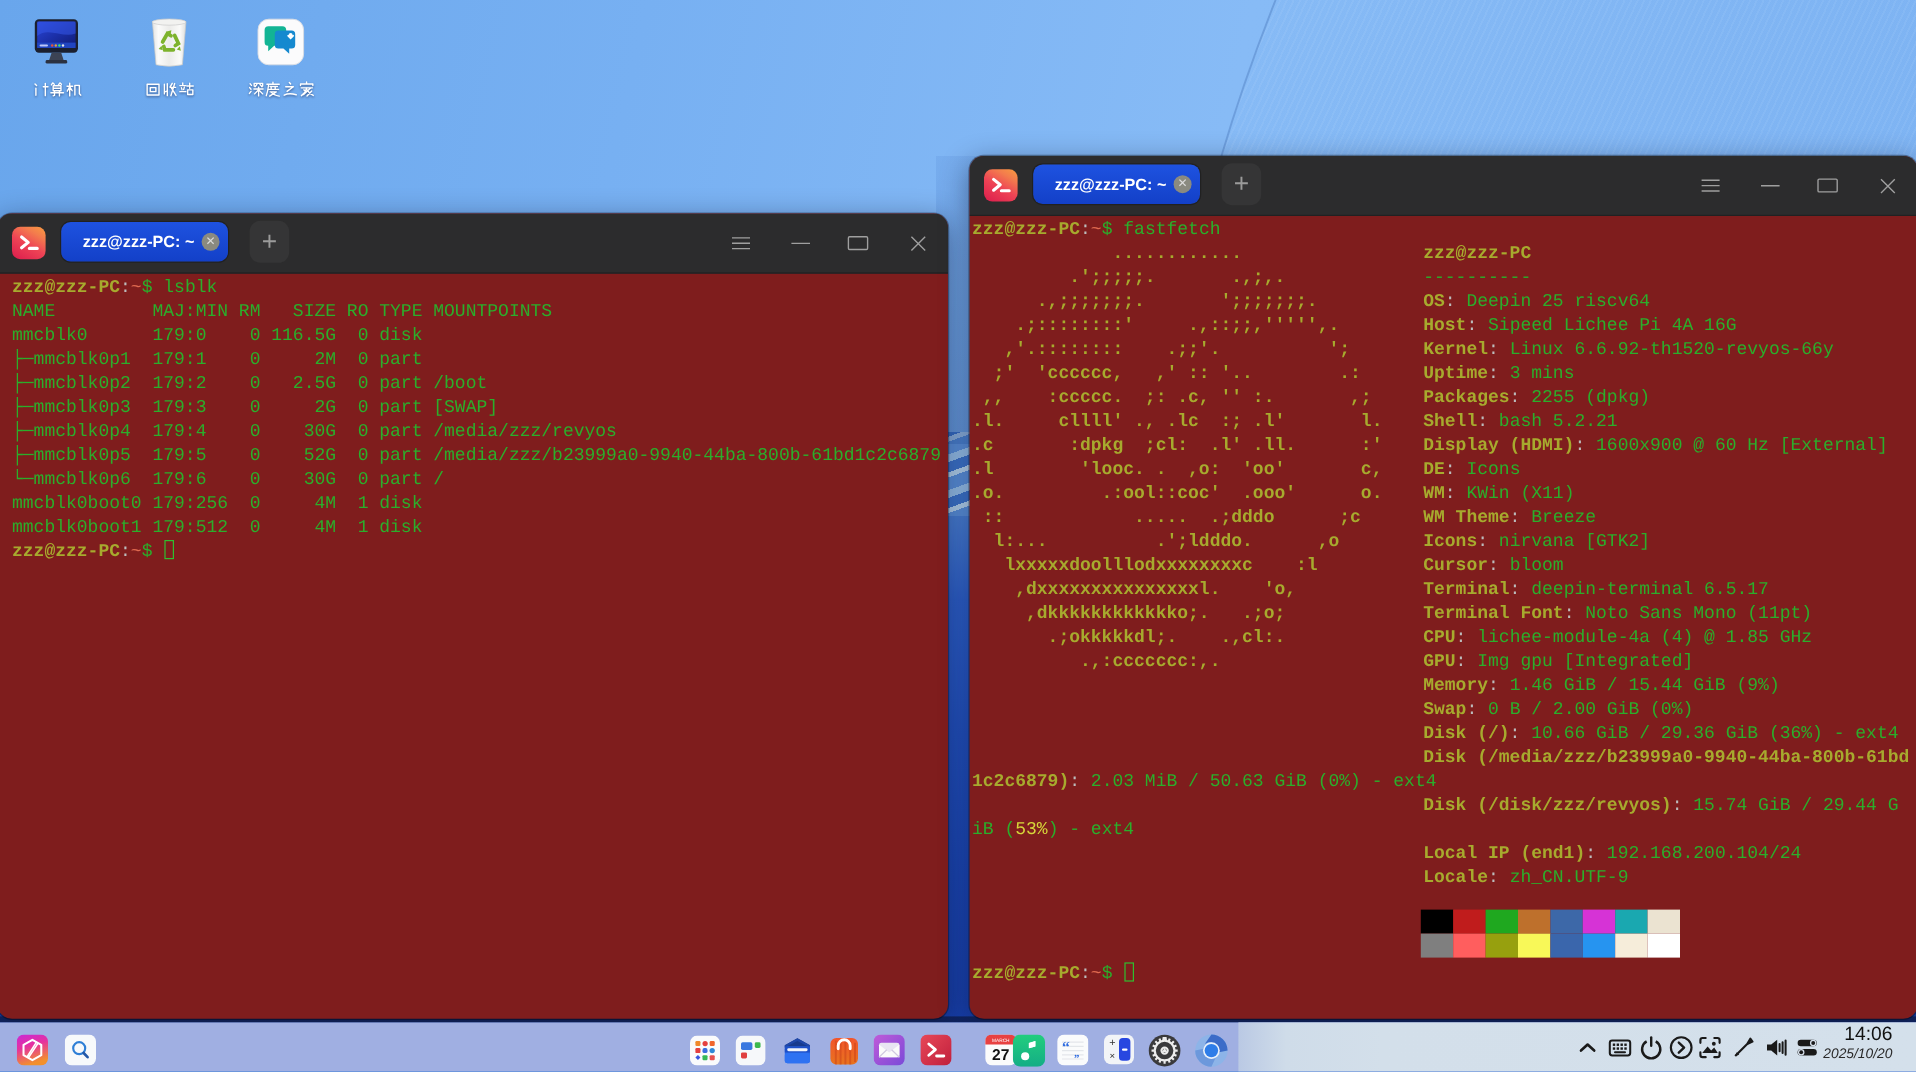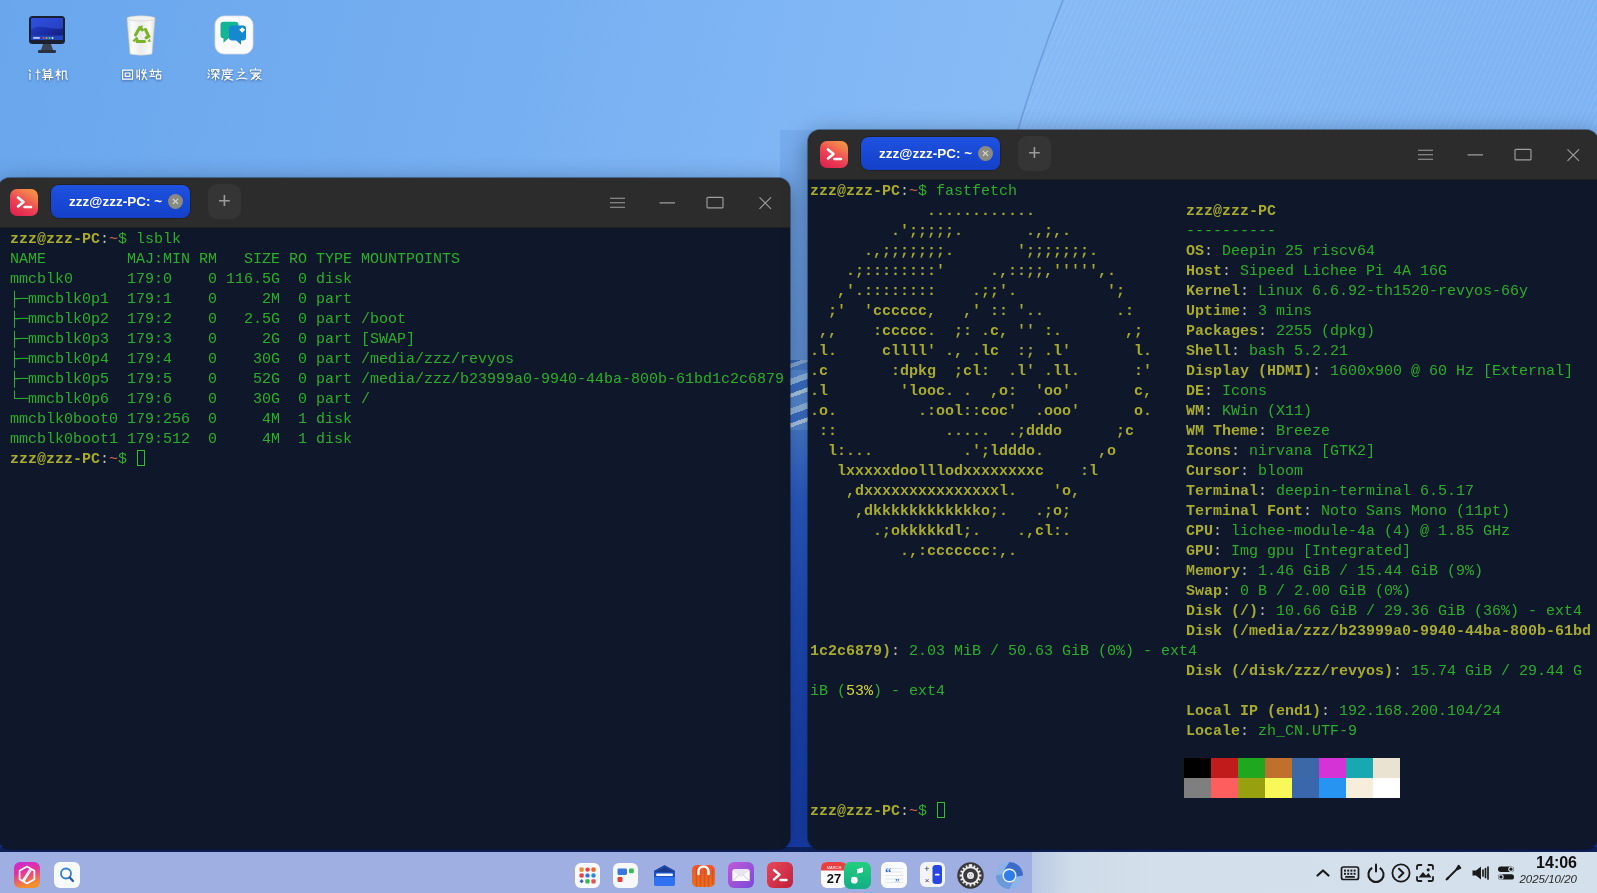--- a/index.html
+++ b/index.html
@@ -6,42 +6,42 @@
 
 .wp{position:absolute;inset:0;background:linear-gradient(103deg,#69a6ec 0%,#77b0f2 30%,#87bbf6 58%,#81b6f4 78%,#7db3f3 100%);}
 .wp-stripes{position:absolute;left:1000px;top:0;width:597px;height:260px;background:repeating-linear-gradient(115deg,rgba(255,255,255,0.10) 0 1.5px,rgba(110,160,220,0.05) 1.5px 5px);opacity:.5;clip-path:polygon(63px 0,597px 0,597px 260px,5px 260px,18px 130px,40px 62px);}
 .wp-deep{position:absolute;left:0px;top:425px;width:1597px;height:468px;background:linear-gradient(to bottom,#4d86dd 0%,#2e63d2 16%,#2253c5 40%,#1b48ba 65%,#173fae 100%);}
 .wp-bandlight{position:absolute;left:760px;top:360px;width:90px;height:70px;background:repeating-linear-gradient(160deg,#9dc9f4 0 6px,#3f79d4 6px 14px,#bcdcf8 14px 18px,#5e97e4 18px 28px);}
 
 .dicon{position:absolute;width:90px;text-align:center;}
 .dicon .ic{width:42px;height:42px;margin:0 auto;}
 .dlabel{margin-top:11px;height:18px;}
 
-.win{position:absolute;border-radius:12px;background:#0f172a;box-shadow:0 6px 24px rgba(10,15,40,.45),0 0 0 1px rgba(0,0,0,.35);overflow:hidden;}
+.win{position:absolute;border-radius:12px;background:#7f1d1d;box-shadow:0 6px 24px rgba(10,15,40,.45),0 0 0 1px rgba(0,0,0,.35);overflow:hidden;}
 .tbar{position:absolute;left:0;top:0;right:0;height:49px;background:#2c2c2d;border-bottom:1px solid #212122;}
 .appico{position:absolute;left:12px;top:11px;width:28px;height:27px;border-radius:7px;background:linear-gradient(210deg,#f89c40 0%,#f37b4d 25%,#ee4355 55%,#db1c4d 100%);}
 .appico svg{position:absolute;left:0;top:0;}
 .tab{position:absolute;left:53px;top:7px;width:139px;height:33px;border-radius:8px;background:linear-gradient(#1e52e0,#1340c8);box-shadow:0 0 0 1px rgba(0,0,0,.25);}
 .tab .tt{position:absolute;left:14px;right:24px;top:0;bottom:0;display:flex;align-items:center;justify-content:center;color:#fff;font-weight:bold;font-size:13.5px;white-space:pre;}
 .tab .tc{position:absolute;right:7px;top:9px;width:15px;height:15px;border-radius:50%;background:#8a8a80;color:#ddd;font-size:10px;line-height:15px;text-align:center;}
 .plus{position:absolute;left:210px;top:6px;width:33px;height:35px;border-radius:9px;background:#353536;color:#9b9b9b;font-size:22px;line-height:33px;text-align:center;font-weight:300;}
 .ctrl{position:absolute;top:0;height:49px;}
 
 pre{margin:0;font-family:"Liberation Mono",monospace;font-size:15px;line-height:20px;white-space:pre;}
 .g{color:#2bae2b;} 
 .o{color:#a7aa2e;font-weight:bold;} 
 .w{color:#bcbcbc;} 
 .s{color:#e06a50;} 
 .y{color:#d6d63a;} 
 .cur{display:inline-block;width:6px;height:14px;border:1.6px solid #2fbf2f;vertical-align:-3px;margin-left:1px;}
 
 .bar{position:absolute;left:0;top:852px;width:1597px;height:41px;background:#a0afe2;}
 .bar-r{position:absolute;left:1032px;top:0;width:565px;height:41px;background:linear-gradient(90deg,#bac9e4 0,#cfdce9 40px,#d3dfea 120px,#d4e0eb 100%);}
 .clock{position:absolute;right:20px;top:1px;text-align:right;color:#111;}
-.clock .t1{font-size:16px;font-weight:bold;line-height:19px;letter-spacing:0px;}
+.clock .t1{font-size:16px;font-weight:normal;line-height:19px;letter-spacing:0px;}
 .clock .t2{font-size:11.5px;line-height:14px;color:#2a2a2a;font-style:italic;}
 </style></head>
 <body>
 <div class="wp"></div>
 <div class="wp-stripes"></div>
 <div class="wp-deep"></div>
 <div class="wp-bandlight"></div>
 <svg style="position:absolute;left:1000px;top:0;" width="120" height="135" viewBox="0 0 120 135">
     <path d="M63,0 Q36,68 17,133" fill="none" stroke="rgba(60,105,175,0.35)" stroke-width="1.6"></path>
   </svg>

